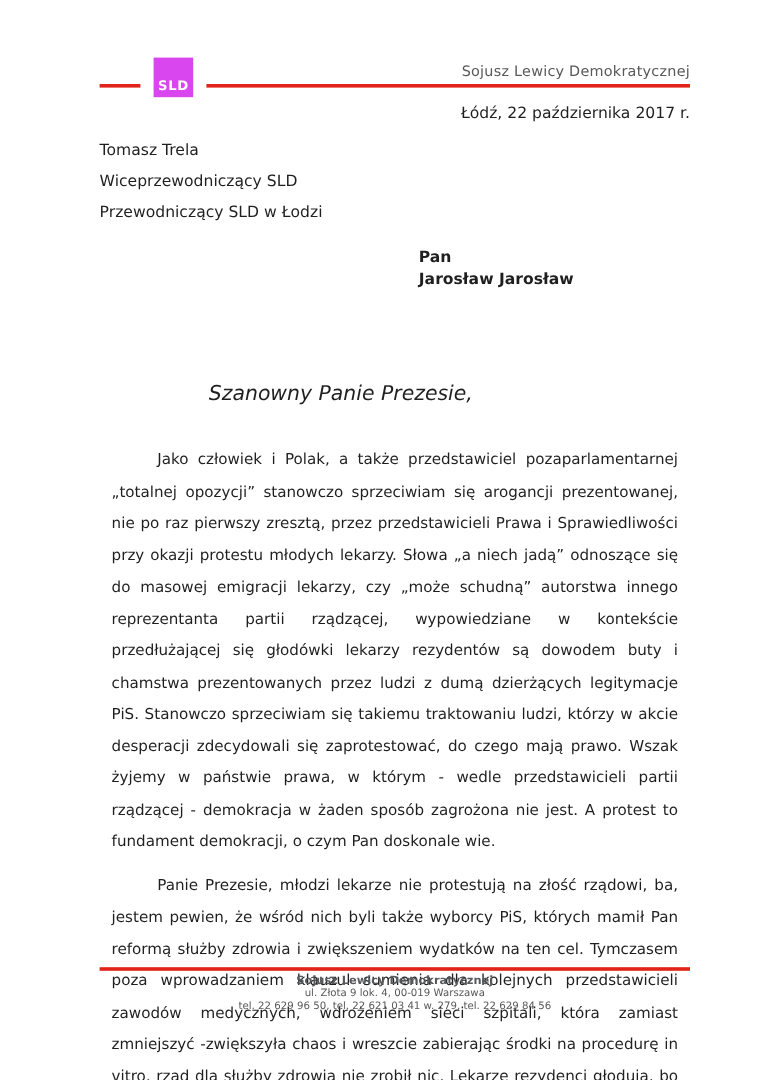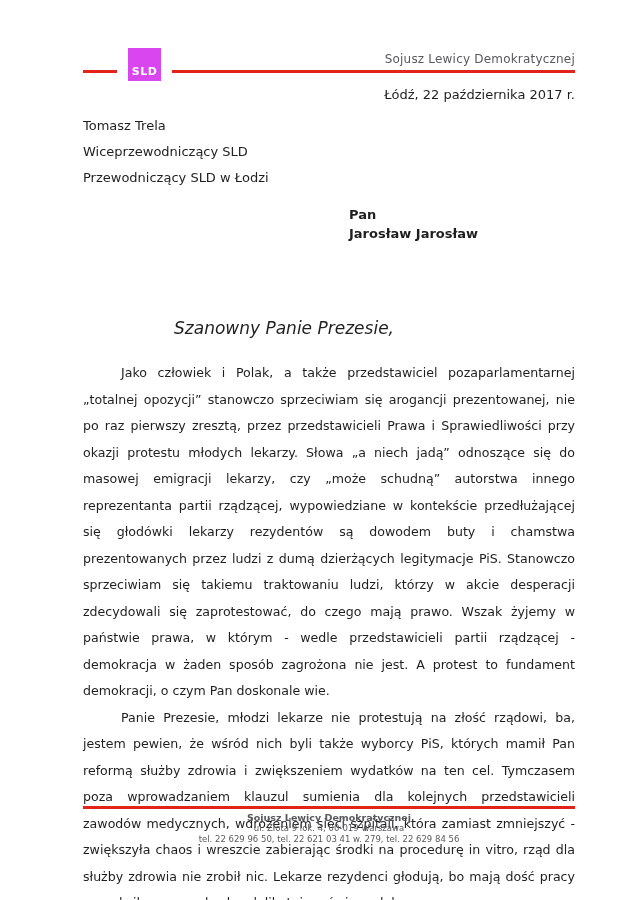--- a/index.html
+++ b/index.html
@@ -104,21 +104,21 @@
   .body-text {
     position: absolute;
     left: 83px;
     top: 360px;
     width: 492px;
     font-size: 12.6px;
     line-height: 26.5px;
     text-align: justify;
   }
   .body-text p {
-    margin: 0;
+    margin: 10px;
     text-indent: 38px;
   }
 
   
   .footer-line {
     position: absolute;
     left: 83px;
     top: 806px;
     width: 492px;
     height: 3px;

